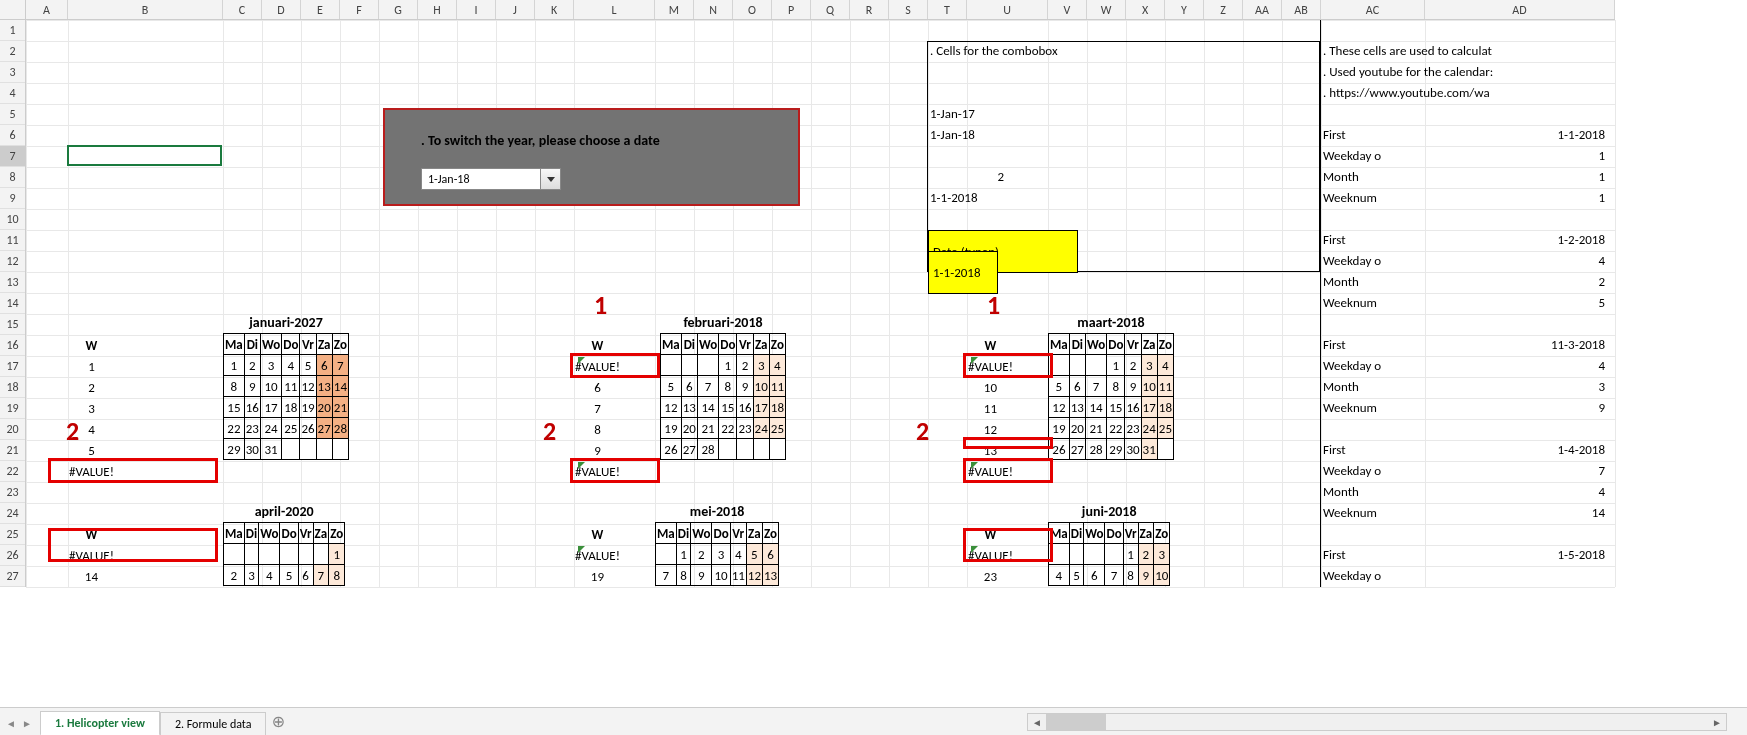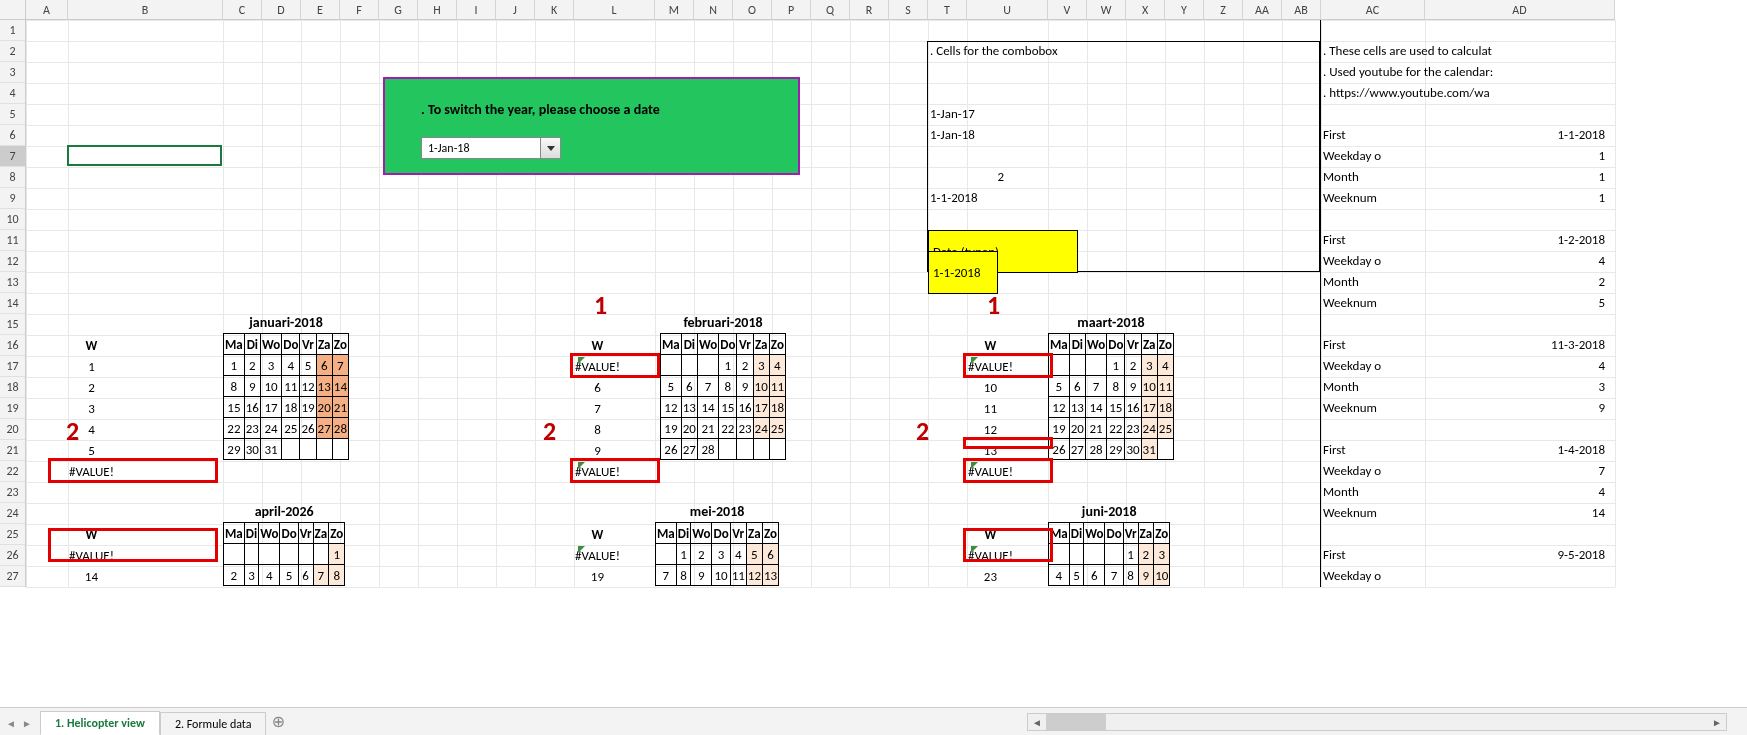--- a/index.html
+++ b/index.html
@@ -62,24 +62,25 @@
 
   .sel-cell {
     position: absolute;
     border: 2px solid #1a7a3e;
     background: rgba(0,0,0,0);
     z-index: 4;
   }
 
   .orange-box {
     position: absolute;
-    background: #22c55e;
-    border: 2px solid #a21caf;
+    background: #737373;
+    border: 2px solid #b91c1c;
     color: #000;
     z-index: 3;
+    margin-top: 31px;
   }
   .orange-box .title {
     position: absolute;
     font-weight: bold;
     font-size: 14px;
     color: #000;
   }
   .combo {
     position: absolute;
     display: flex;
@@ -430,21 +431,21 @@
         <div class="txt rnum" style="left: 1399px; top: 380px; width: 180px;">9</div>
         <div class="txt txtb" style="left: 1297px; top: 422px;">First</div>
         <div class="txt rnum" style="left: 1399px; top: 422px; width: 180px;">1-4-2018</div>
         <div class="txt txtb" style="left: 1297px; top: 443px;">Weekday o</div>
         <div class="txt rnum" style="left: 1399px; top: 443px; width: 180px;">7</div>
         <div class="txt txtb" style="left: 1297px; top: 464px;">Month</div>
         <div class="txt rnum" style="left: 1399px; top: 464px; width: 180px;">4</div>
         <div class="txt txtb" style="left: 1297px; top: 485px;">Weeknum</div>
         <div class="txt rnum" style="left: 1399px; top: 485px; width: 180px;">14</div>
         <div class="txt txtb" style="left: 1297px; top: 527px;">First</div>
-        <div class="txt rnum" style="left: 1399px; top: 527px; width: 180px;">9-5-2018</div>
+        <div class="txt rnum" style="left: 1399px; top: 527px; width: 180px;">1-5-2018</div>
         <div class="txt txtb" style="left: 1297px; top: 548px;">Weekday o</div>
         <div class="txt rnum" style="left: 1399px; top: 548px; width: 180px;"></div>
       </div>
 
     <div id="calendars">
         <div class="cal" style="left: 42px; top: 294px;">
           <table class="w-col" style="left:0;top:0;border-collapse:collapse;">
             <tbody>
               <tr>
                 <td style="height:21px;"></td>
@@ -466,21 +467,21 @@
               </tr>
               <tr>
                 <td style="height:21px;text-align:center;">5</td>
               </tr>
               <tr>
                 <td style="height:21px;text-align:center;">#VALUE!</td>
               </tr>
             </tbody>
           </table>
           <div style="position:absolute;left:155px;top:0;">
-            <div class="cal-title">januari-2018</div>
+            <div class="cal-title">januari-2027</div>
             <table class="cal-table">
               <tbody>
                 <tr>
                   <th>Ma</th>
                   <th>Di</th>
                   <th>Wo</th>
                   <th>Do</th>
                   <th>Vr</th>
                   <th>Za</th>
                   <th>Zo</th>
@@ -727,21 +728,21 @@
               </tr>
               <tr>
                 <td style="height:21px;text-align:center;">#VALUE!</td>
               </tr>
               <tr>
                 <td style="height:21px;text-align:center;">14</td>
               </tr>
             </tbody>
           </table>
           <div style="position:absolute;left:155px;top:0;">
-            <div class="cal-title">april-2026</div>
+            <div class="cal-title">april-2020</div>
             <table class="cal-table">
               <tbody>
                 <tr>
                   <th>Ma</th>
                   <th>Di</th>
                   <th>Wo</th>
                   <th>Do</th>
                   <th>Vr</th>
                   <th>Za</th>
                   <th>Zo</th>

